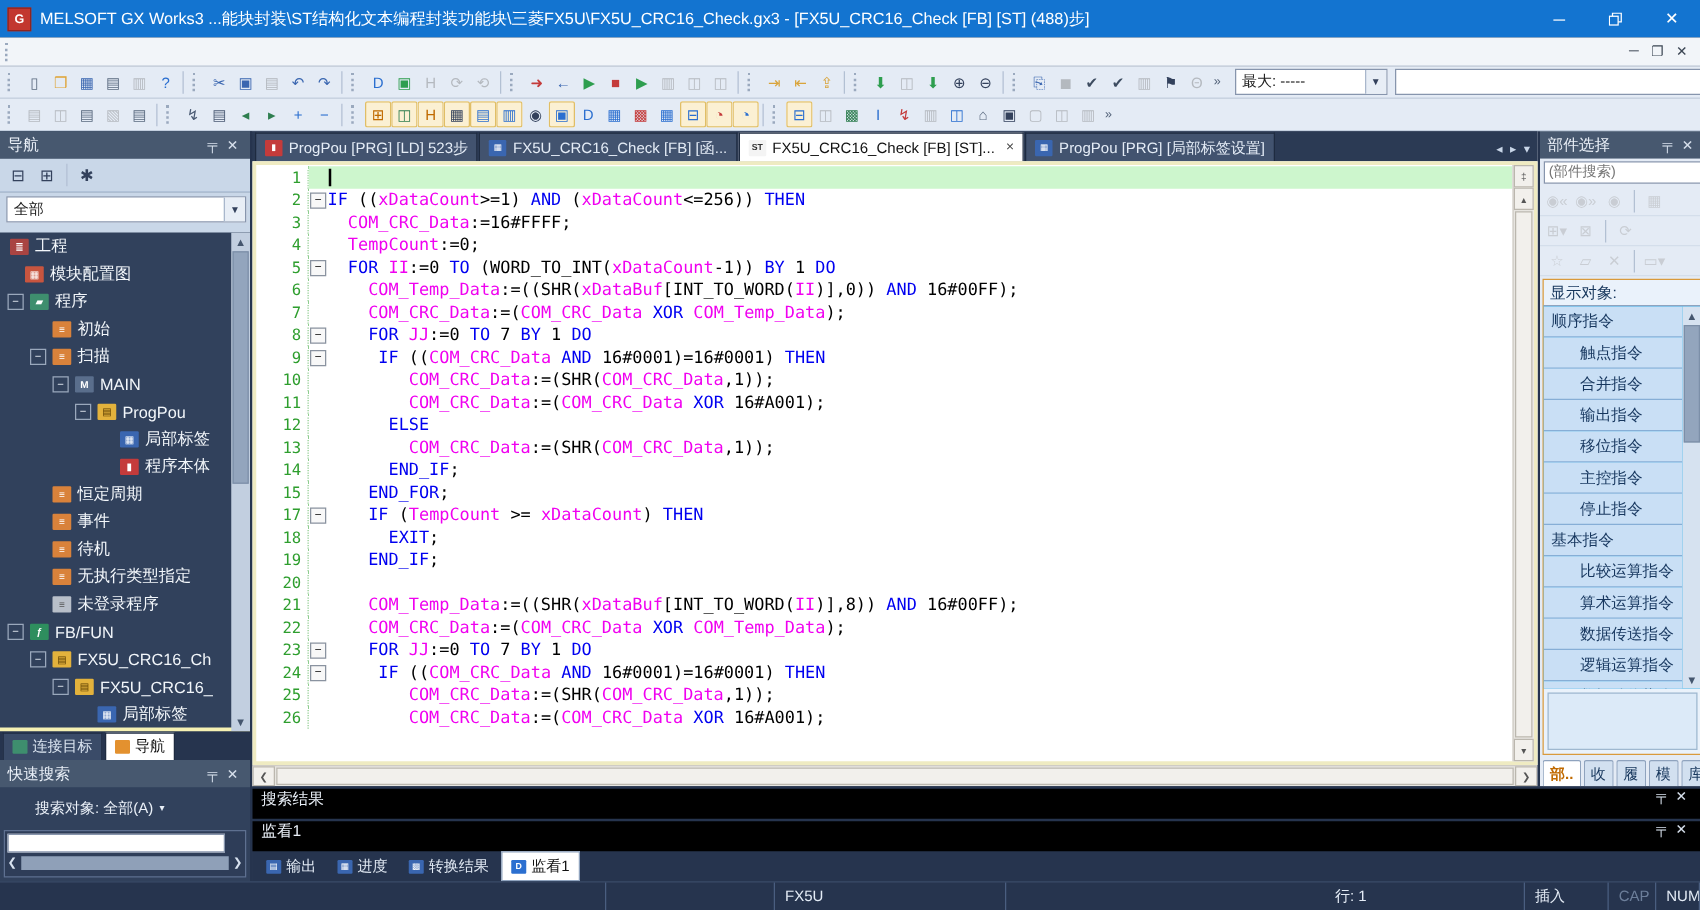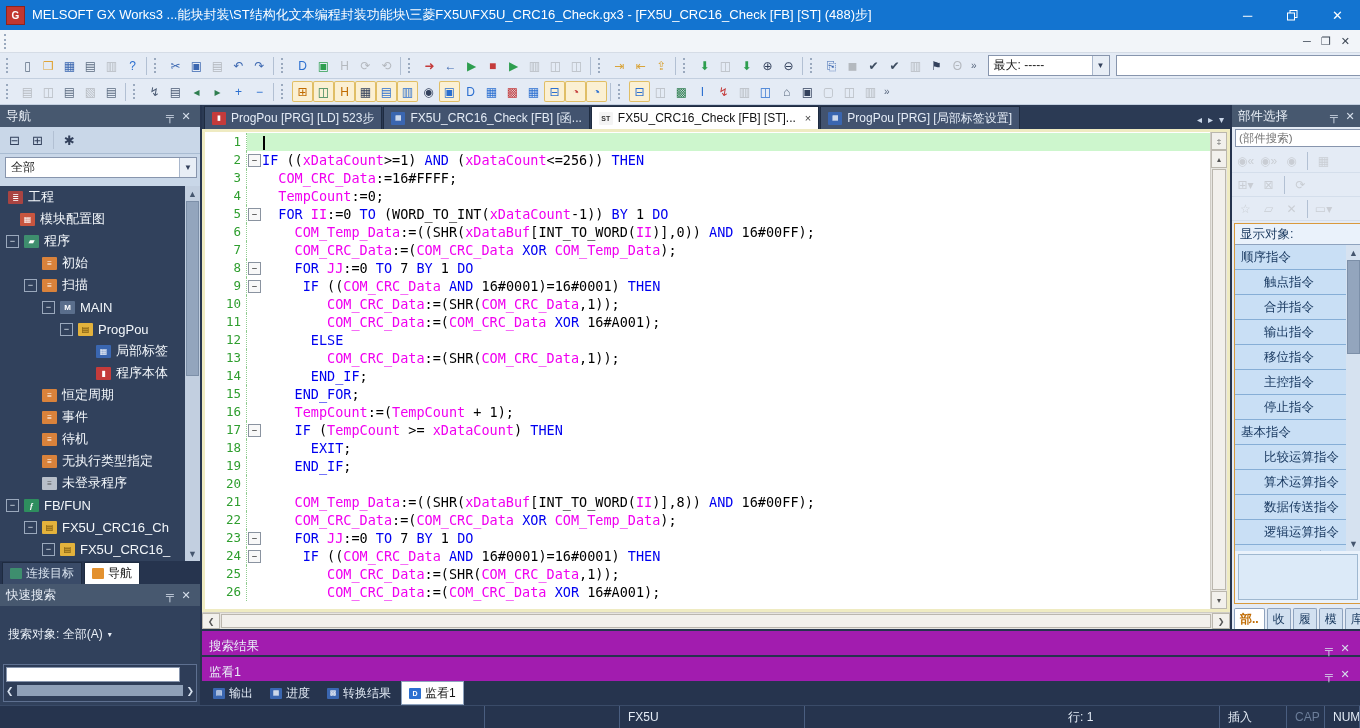--- a/index.html
+++ b/index.html
@@ -46,21 +46,21 @@
   .tico{width:15px;height:13px;margin-right:5px;flex:none;display:flex;align-items:center;justify-content:center;font-size:8px;font-weight:bold;border-radius:1px;}
   .tscroll{position:absolute;right:0;top:0;bottom:0;width:15px;background:#C2CFE0;display:flex;flex-direction:column;}
   .tsa{height:15px;display:flex;align-items:center;justify-content:center;color:#45566E;font-size:9px;flex:none;}
   .tsthumb{background:#93A5BD;border:1px solid #7C8FA8;margin:0 1px;}
   .navtabs{height:23px;background:#26344E;display:flex;align-items:flex-end;gap:2px;padding:0 0 0 2px;flex:none;}
   .ntab{height:21px;display:flex;align-items:center;gap:4px;padding:0 7px;background:#3A4B68;color:#DAE4F0;font-size:12px;border:1px solid #1E2B40;border-bottom:none;}
   .ntab.act{background:#fff;color:#121212;}
   .mini-ico{width:12px;height:11px;flex:none;border-radius:1px;}
   
   .qsbody{background:#31415C;flex:none;}
-  .qsrow{height:25px;display:flex;align-items:center;color:#E9EFF7;font-size:12px;padding:16px 8px;gap:5px;}
+  .qsrow{height:25px;display:flex;align-items:center;color:#E9EFF7;font-size:12px;padding:4px 8px;gap:5px;margin-left:20px;}
   .qsbox{margin:1px 3px 3px 3px;height:32px;background:#2E3D58;border:1px solid #5E7090;padding:2px;display:flex;flex-direction:column;gap:2px;}
   .qsinput{height:13px;background:#fff;border:1px solid #8795AD;margin-right:14px;}
   .qsscroll{height:13px;display:flex;align-items:center;color:#D8E2EF;font-size:9px;}
   .qsthumb{flex:1;height:11px;background:#8FA0B8;margin:0 3px;}
   
   .centercol{flex:1;display:flex;flex-direction:column;min-width:0;}
   .edwrap{flex:none;display:flex;min-height:0;}
   .editorcol{width:1028px;flex:none;display:flex;flex-direction:column;background:#2B3A54;}
   .tabbar{height:24px;display:flex;align-items:flex-end;gap:1px;padding:0 2px;flex:none;}
   .etab{height:22px;display:flex;align-items:center;gap:5px;padding:0 7px;font-size:12px;background:#42536F;color:#E4ECF6;border:1px solid #1E2B40;border-bottom:none;white-space:nowrap;}
@@ -96,21 +96,21 @@
   .elist{flex:1;overflow:hidden;position:relative;border-top:1px solid #8FA3BE;background:#0ea5e9;}
   .eitem{height:24px;display:flex;align-items:center;background:#C9DFF5;color:#16365E;font-size:12.5px;border-bottom:1px solid #86AED6;padding-left:6px;margin-right:15px;}
   .eitem.sub{padding-left:29px;}
   .escroll{position:absolute;right:0;top:0;bottom:0;width:15px;background:#D6E2F0;display:flex;flex-direction:column;}
   .ebox{height:44px;margin:3px;background:#DCEAF8;border:1px solid #9FB8D0;flex:none;}
   .etabs{height:23px;display:flex;align-items:flex-end;padding:0 2px;gap:2px;flex:none;background:#E4EBF5;}
   .rtab{height:20px;padding:0 5px;display:flex;align-items:center;font-size:12px;background:#D2E0F0;border:1px solid #8FA3BE;border-bottom:none;color:#16365C;border-radius:2px 2px 0 0;}
   .rtab.act{background:#fff;color:#C06A00;font-weight:bold;}
   
   .bottom{height:76px;flex:none;background:#26344E;display:flex;flex-direction:column;}
-  .bbar{height:24px;margin-top:2px;background:#a21caf;color:#E9EFF7;display:flex;align-items:flex-end;padding:0 7px;font-size:12.5px;flex:none;}
+  .bbar{height:24px;margin-top:2px;background:#000000;color:#E9EFF7;display:flex;align-items:flex-start;padding:0 7px;font-size:12.5px;flex:none;}
   .btabs{height:24px;display:flex;align-items:center;gap:3px;padding-left:4px;flex:none;}
   .btab{height:20px;display:flex;align-items:center;gap:4px;padding:0 7px;color:#E2EAF4;font-size:12px;}
   .btab.act{background:#fff;color:#121212;height:22px;border:1px solid #8FA3BE;}
   
   .statusbar{height:22px;flex:none;background:#26344E;border-top:1px solid #3A4B68;display:flex;align-items:stretch;color:#E4ECF6;font-size:12px;}
   .seg{border-right:1px solid #4A5E80;display:flex;align-items:center;padding:0 8px;white-space:nowrap;overflow:hidden;flex:none;box-sizing:border-box;}
   .seg.dim{color:#6C7E9A;}
 </style>
 </head>
 <body>
@@ -596,21 +596,20 @@
                 <div class="cl"><div class="num">6</div><div class="lbody"><div class="fold"></div><div class="txt"><span class="p">    </span><span class="v">COM_Temp_Data</span><span class="p">:=((SHR(</span><span class="v">xDataBuf</span><span class="p">[INT_TO_WORD(</span><span class="v">II</span><span class="p">)],0)) </span><span class="k">AND </span><span class="p">16#00FF);</span></div></div></div>
                 <div class="cl"><div class="num">7</div><div class="lbody"><div class="fold"></div><div class="txt"><span class="p">    </span><span class="v">COM_CRC_Data</span><span class="p">:=(</span><span class="v">COM_CRC_Data</span><span class="p"> </span><span class="k">XOR</span><span class="p"> </span><span class="v">COM_Temp_Data</span><span class="p">);</span></div></div></div>
                 <div class="cl"><div class="num">8</div><div class="lbody"><div class="fold"><div class="fbox">−</div></div><div class="txt"><span class="p">    </span><span class="k">FOR </span><span class="v">JJ</span><span class="p">:=0 </span><span class="k">TO </span><span class="p">7 </span><span class="k">BY </span><span class="p">1 </span><span class="k">DO</span></div></div></div>
                 <div class="cl"><div class="num">9</div><div class="lbody"><div class="fold"><div class="fbox">−</div></div><div class="txt"><span class="p">     </span><span class="k">IF </span><span class="p">((</span><span class="v">COM_CRC_Data</span><span class="p"> </span><span class="k">AND</span><span class="p"> 16#0001)=16#0001) </span><span class="k">THEN</span></div></div></div>
                 <div class="cl"><div class="num">10</div><div class="lbody"><div class="fold"></div><div class="txt"><span class="p">        </span><span class="v">COM_CRC_Data</span><span class="p">:=(SHR(</span><span class="v">COM_CRC_Data</span><span class="p">,1));</span></div></div></div>
                 <div class="cl"><div class="num">11</div><div class="lbody"><div class="fold"></div><div class="txt"><span class="p">        </span><span class="v">COM_CRC_Data</span><span class="p">:=(</span><span class="v">COM_CRC_Data</span><span class="p"> </span><span class="k">XOR</span><span class="p"> 16#A001);</span></div></div></div>
                 <div class="cl"><div class="num">12</div><div class="lbody"><div class="fold"></div><div class="txt"><span class="p">      </span><span class="k">ELSE</span></div></div></div>
                 <div class="cl"><div class="num">13</div><div class="lbody"><div class="fold"></div><div class="txt"><span class="p">        </span><span class="v">COM_CRC_Data</span><span class="p">:=(SHR(</span><span class="v">COM_CRC_Data</span><span class="p">,1));</span></div></div></div>
                 <div class="cl"><div class="num">14</div><div class="lbody"><div class="fold"></div><div class="txt"><span class="p">      </span><span class="k">END_IF</span><span class="p">;</span></div></div></div>
                 <div class="cl"><div class="num">15</div><div class="lbody"><div class="fold"></div><div class="txt"><span class="p">    </span><span class="k">END_FOR</span><span class="p">;</span></div></div></div>
-                <div class="cl"><div class="num">16</div><div class="lbody"><div class="fold"></div><div class="txt"><span class="p">    </span><span class="v">TempCount</span><span class="p">:=(</span><span class="v">TempCount</span><span class="p"> + 1);</span></div></div></div>
                 <div class="cl"><div class="num">17</div><div class="lbody"><div class="fold"><div class="fbox">−</div></div><div class="txt"><span class="p">    </span><span class="k">IF </span><span class="p">(</span><span class="v">TempCount</span><span class="p"> &gt;= </span><span class="v">xDataCount</span><span class="p">) </span><span class="k">THEN</span></div></div></div>
                 <div class="cl"><div class="num">18</div><div class="lbody"><div class="fold"></div><div class="txt"><span class="p">      </span><span class="k">EXIT</span><span class="p">;</span></div></div></div>
                 <div class="cl"><div class="num">19</div><div class="lbody"><div class="fold"></div><div class="txt"><span class="p">    </span><span class="k">END_IF</span><span class="p">;</span></div></div></div>
                 <div class="cl"><div class="num">20</div><div class="lbody"><div class="fold"></div><div class="txt"></div></div></div>
                 <div class="cl"><div class="num">21</div><div class="lbody"><div class="fold"></div><div class="txt"><span class="p">    </span><span class="v">COM_Temp_Data</span><span class="p">:=((SHR(</span><span class="v">xDataBuf</span><span class="p">[INT_TO_WORD(</span><span class="v">II</span><span class="p">)],8)) </span><span class="k">AND </span><span class="p">16#00FF);</span></div></div></div>
                 <div class="cl"><div class="num">22</div><div class="lbody"><div class="fold"></div><div class="txt"><span class="p">    </span><span class="v">COM_CRC_Data</span><span class="p">:=(</span><span class="v">COM_CRC_Data</span><span class="p"> </span><span class="k">XOR</span><span class="p"> </span><span class="v">COM_Temp_Data</span><span class="p">);</span></div></div></div>
                 <div class="cl"><div class="num">23</div><div class="lbody"><div class="fold"><div class="fbox">−</div></div><div class="txt"><span class="p">    </span><span class="k">FOR </span><span class="v">JJ</span><span class="p">:=0 </span><span class="k">TO </span><span class="p">7 </span><span class="k">BY </span><span class="p">1 </span><span class="k">DO</span></div></div></div>
                 <div class="cl"><div class="num">24</div><div class="lbody"><div class="fold"><div class="fbox">−</div></div><div class="txt"><span class="p">     </span><span class="k">IF </span><span class="p">((</span><span class="v">COM_CRC_Data</span><span class="p"> </span><span class="k">AND</span><span class="p"> 16#0001)=16#0001) </span><span class="k">THEN</span></div></div></div>
                 <div class="cl"><div class="num">25</div><div class="lbody"><div class="fold"></div><div class="txt"><span class="p">        </span><span class="v">COM_CRC_Data</span><span class="p">:=(SHR(</span><span class="v">COM_CRC_Data</span><span class="p">,1));</span></div></div></div>
                 <div class="cl"><div class="num">26</div><div class="lbody"><div class="fold"></div><div class="txt"><span class="p">        </span><span class="v">COM_CRC_Data</span><span class="p">:=(</span><span class="v">COM_CRC_Data</span><span class="p"> </span><span class="k">XOR</span><span class="p"> 16#A001);</span></div></div></div>

